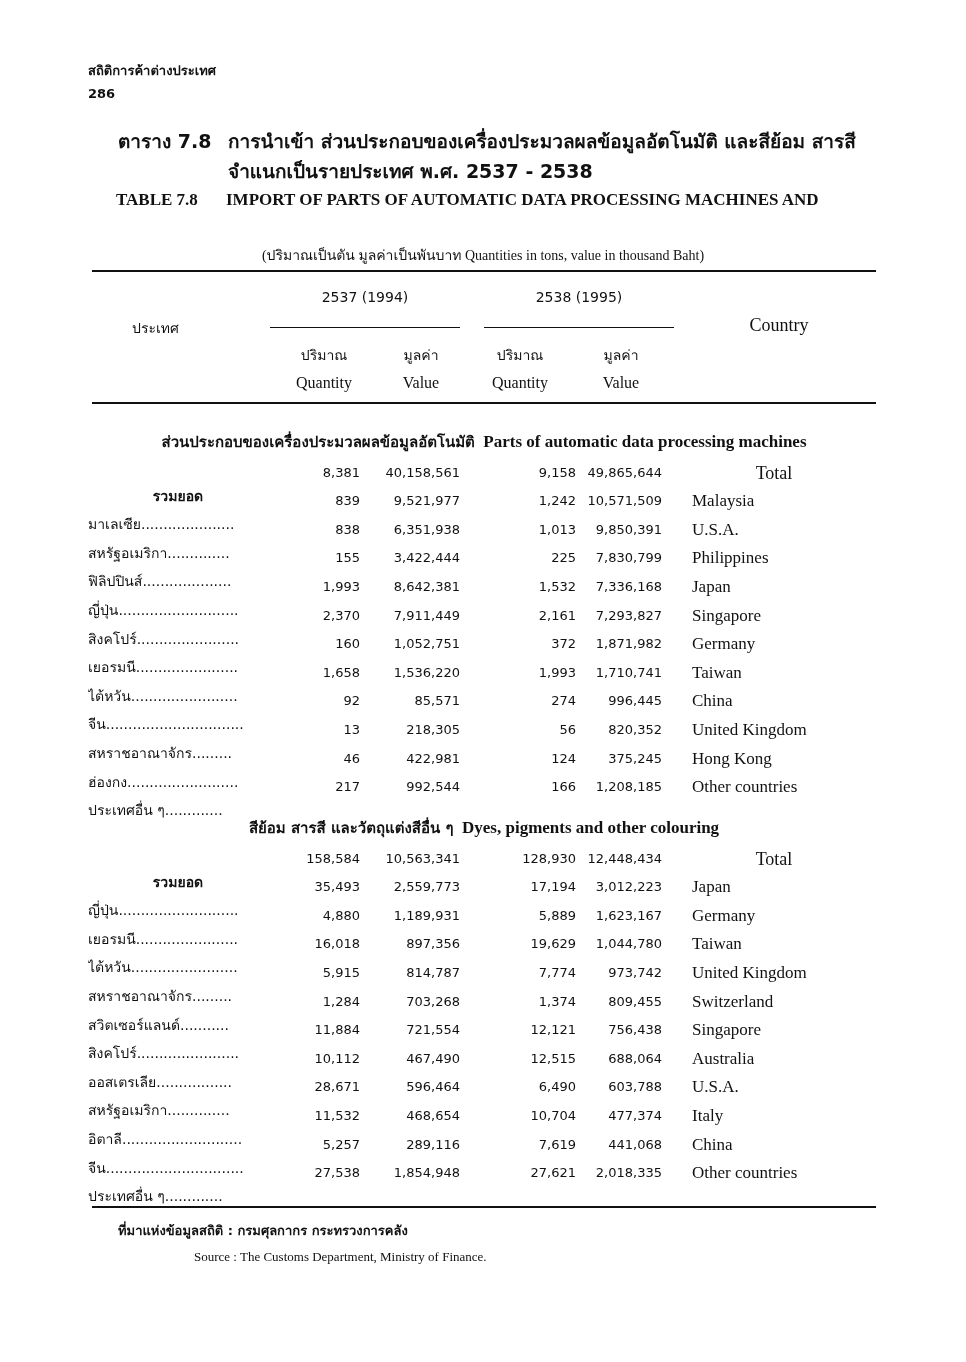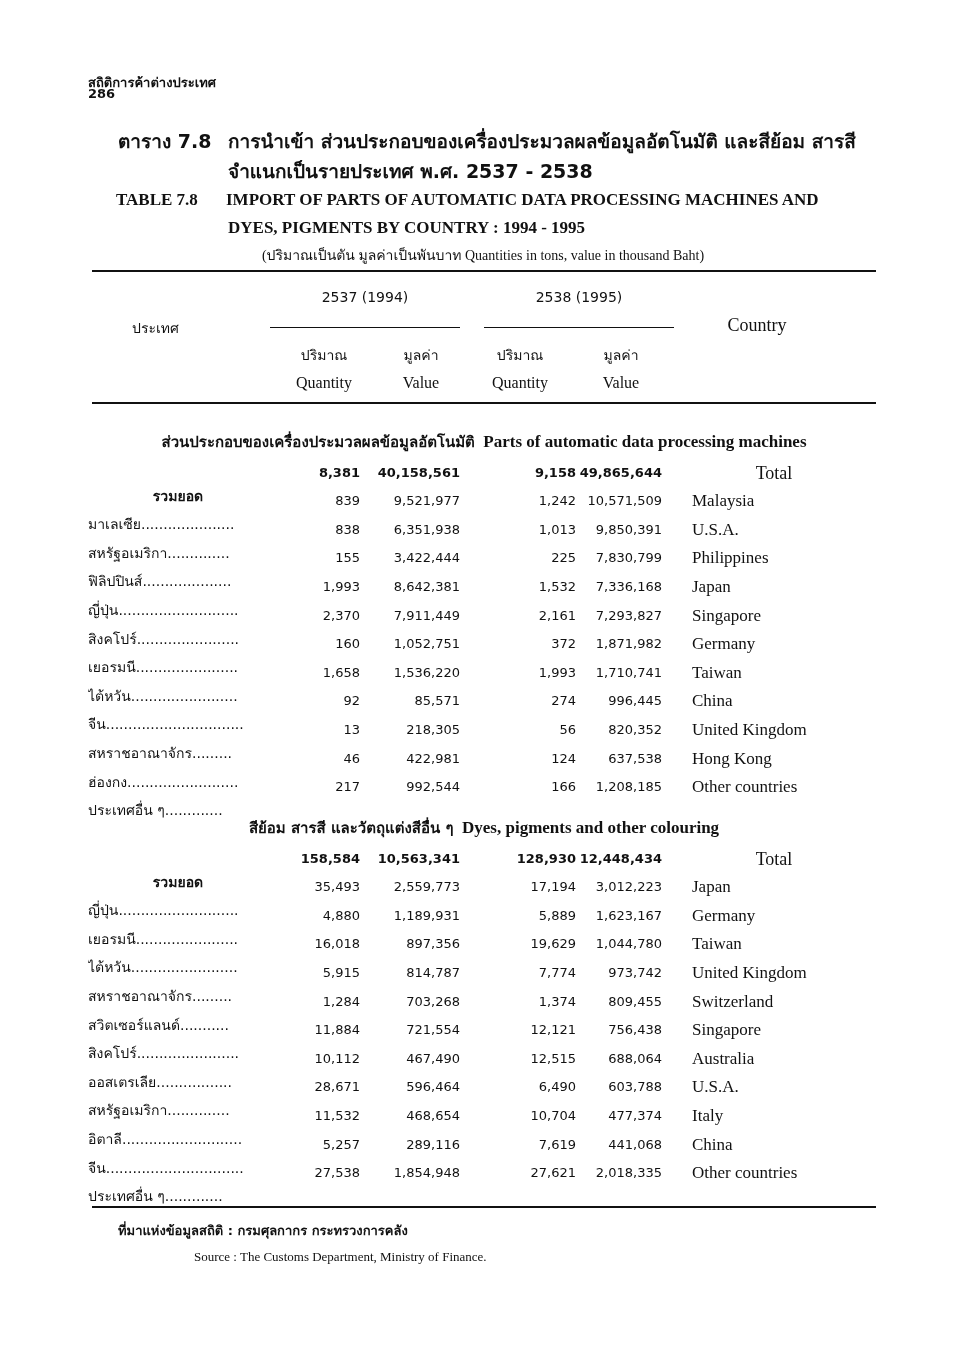--- a/index.html
+++ b/index.html
@@ -1,17 +1,17 @@
 <!DOCTYPE html>
 <html><head>
 <meta charset="utf-8">
 <style>
   html, body { margin: 0; padding: 0; background: #ffffff; }
   body { width: 966px; height: 1362px; position: relative; color: #111; font-family: "Liberation Serif", serif; overflow: hidden; }
-  .hdr-small { position: absolute; left: 88px; top: 60px; font-family: "DejaVu Sans", sans-serif; font-weight: bold; font-size: 13px; margin-top: 12px; }
+  .hdr-small { position: absolute; left: 88px; top: 60px; font-family: "DejaVu Sans", sans-serif; font-weight: bold; font-size: 13px; }
   .page-num { position: absolute; left: 88px; top: 86px; font-family: "DejaVu Sans", sans-serif; font-weight: bold; font-size: 13px; }
   .title-block { position: absolute; left: 118px; top: 126px; width: 760px; }
   .t-row { display: flex; font-weight: bold; }
   .t-th { font-family: "DejaVu Sans", sans-serif; font-size: 19px; line-height: 30px; }
   .t-en { font-family: "Liberation Serif", serif; font-size: 17px; line-height: 28px; }
   .t-label { width: 110px; flex: none; }
   .t-text { flex: 1; }
   .units { position: absolute; left: 0; width: 966px; top: 244px; text-align: center; font-size: 14px; }
   .rule { position: absolute; left: 92px; width: 784px; background: #111; }
   .hdr-grid { position: absolute; left: 92px; width: 784px; top: 275px; height: 128px; }
@@ -23,21 +23,21 @@
   .section-title .th { font-family: "DejaVu Sans", sans-serif; font-size: 15px; }
   .row { position: absolute; left: 88px; width: 790px; height: 28px; line-height: 28px; }
   .row .c-th { position: absolute; left: 0; width: 160px; font-family: "DejaVu Sans", sans-serif; font-size: 14px; white-space: nowrap; overflow: hidden; margin-top: 23px; }
   .row .c-num { position: absolute; font-family: "DejaVu Sans", sans-serif; font-size: 13px; text-align: right; }
   .row .q94 { left: 190px; width: 82px; }
   .row .v94 { left: 272px; width: 100px; }
   .row .q95 { left: 404px; width: 84px; }
   .row .v95 { left: 474px; width: 100px; }
   .row .c-en { position: absolute; left: 604px; font-size: 17px; white-space: nowrap; }
   .row.total .c-th { text-align: center; font-weight: bold; left: 30px; width: 120px; }
-  .row.total .c-num { font-weight: bold; }
+  .row.total .c-num { font-weight: normal; }
   .row.total .c-en { left: 604px; width: 164px; text-align: center; font-size: 18px; }
   .src-th { position: absolute; left: 118px; top: 1220px; font-family: "DejaVu Sans", sans-serif; font-size: 13px; font-weight: bold; }
   .src-en { position: absolute; left: 194px; top: 1249px; font-size: 13px; }
 </style>
 </head>
 <body>
 
 <div class="hdr-small">สถิติการค้าต่างประเทศ</div>
 <div class="page-num">286</div>
 
@@ -49,34 +49,33 @@
   <div class="t-row t-th">
     <div class="t-label"></div>
     <div class="t-text">จำแนกเป็นรายประเทศ พ.ศ. 2537 - 2538</div>
   </div>
   <div class="t-row t-en" style="margin-left:-2px;">
     <div class="t-label">TABLE  7.8</div>
     <div class="t-text">IMPORT OF PARTS OF AUTOMATIC DATA PROCESSING MACHINES AND</div>
   </div>
   <div class="t-row t-en">
     <div class="t-label"></div>
-    <div class="t-text">DYES, PIGMENTS BY COUNTRY : 1994 - 1995</div>
   </div>
 </div>
 <div class="units">(ปริมาณเป็นตัน มูลค่าเป็นพันบาท  Quantities in tons, value in thousand Baht)</div>
 
 <div class="rule" style="top:270px;height:2px;"></div>
 
 <div class="hdr-grid">
   <div class="abs" style="left:40px;top:42px;font-family:'DejaVu Sans',sans-serif;font-size:14px;">ประเทศ</div>
   <div class="abs yr" style="left:178px;width:190px;top:14px;text-align:center;">2537 (1994)</div>
   <div class="abs yr" style="left:392px;width:190px;top:14px;text-align:center;">2538 (1995)</div>
   <div class="abs" style="left:178px;width:190px;top:52px;height:1px;background:#111;"></div>
   <div class="abs" style="left:392px;width:190px;top:52px;height:1px;background:#111;"></div>
-  <div class="abs" style="left:594px;width:142px;top:40px;text-align:center;font-size:18px;">Country</div>
+  <div class="abs" style="left:616px;width:142px;top:40px;text-align:center;font-size:18px;">Country</div>
 
   <div class="abs colhead" style="left:190px;width:84px;top:66px;">
     <div class="thai">ปริมาณ</div>
       <div>Quantity</div>
   </div>
   <div class="abs colhead" style="left:292px;width:74px;top:66px;">
     <div class="thai">มูลค่า</div>
       <div>Value</div>
   </div>
   <div class="abs colhead" style="left:386px;width:84px;top:66px;">
@@ -170,21 +169,21 @@
       <span class="c-num v94">218,305</span>
       <span class="c-num q95">56</span>
       <span class="c-num v95">820,352</span>
       <span class="c-en">United Kingdom</span>
     </div>
     <div class="row " style="top: 744.6px;">
       <span class="c-th">ฮ่องกง.........................</span>
       <span class="c-num q94">46</span>
       <span class="c-num v94">422,981</span>
       <span class="c-num q95">124</span>
-      <span class="c-num v95">637,538</span>
+      <span class="c-num v95">375,245</span>
       <span class="c-en">Hong Kong</span>
     </div>
     <div class="row " style="top: 773.2px;">
       <span class="c-th">ประเทศอื่น ๆ.............</span>
       <span class="c-num q94">217</span>
       <span class="c-num v94">992,544</span>
       <span class="c-num q95">166</span>
       <span class="c-num v95">1,208,185</span>
       <span class="c-en">Other countries</span>
     </div>

